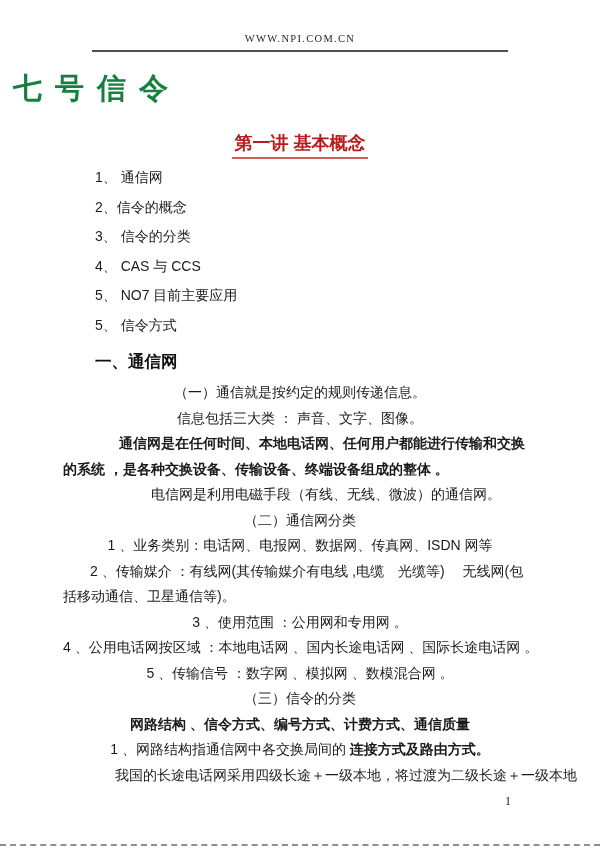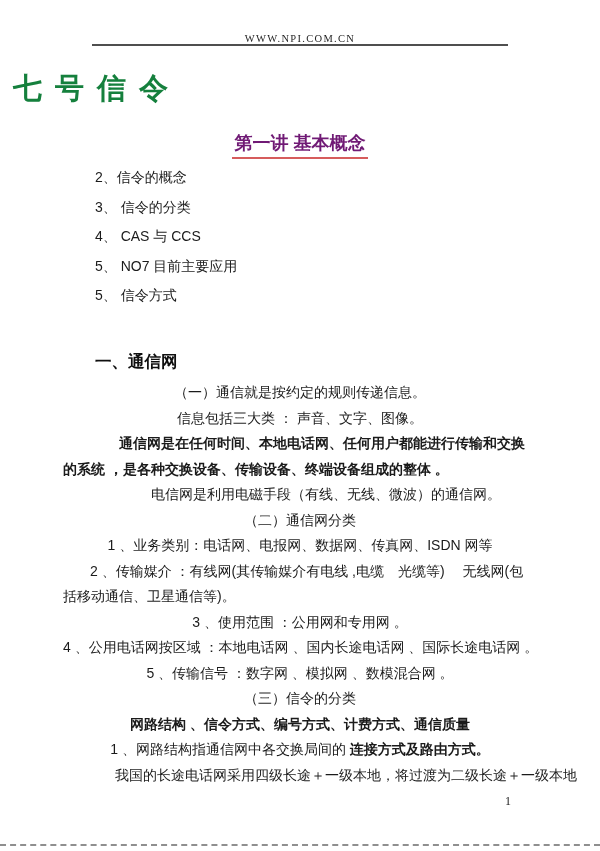--- a/index.html
+++ b/index.html
@@ -4,33 +4,33 @@
 <style>
   html,body{margin:0;padding:0;background:#ffffff;}
   .page{
     position:relative;width:600px;height:851px;background:#ffffff;
     font-family:"Liberation Sans","DejaVu Sans",sans-serif;
     color:#1c1c1c;overflow:hidden;
   }
   
   .hdr{
     position:absolute;top:33px;left:92px;width:416px;
-    text-align:center;border-bottom:2px solid #4f4f4f;padding-bottom:0;
+    text-align:center;border-bottom:2px solid #4f4f4f;padding-bottom:6px;
     font-family:"Liberation Serif","DejaVu Serif",serif;
     font-size:10.5px;letter-spacing:1.3px;color:#1f1f1f;
   }
   
   .title{
     position:absolute;top:72px;left:0;width:600px;text-align:left;
     font-size:29px;font-weight:bold;color:#15803d;
     letter-spacing:13px;text-indent:13px;line-height:32px;
   }
   .subtitle{
     position:absolute;top:131px;left:0;width:600px;text-align:center;
-    font-size:18px;font-weight:bold;color:#701a75;line-height:24px;
+    font-size:18px;font-weight:bold;color:#b91c1c;line-height:24px;
   }
   .subtitle .ul{
     display:inline-block;
     border-bottom:2px solid rgba(204,51,51,0.8);
     padding:0 2px 2px 2px;
   }
   
   .toc{position:absolute;top:163px;left:95px;font-size:14px;color:#1b1b1b;}
   .toc .item{line-height:29.6px;height:29.6px;white-space:nowrap;}
   
@@ -73,20 +73,21 @@
     <span>WWW.NPI.COM.CN</span>
   </div>
 
   <div class="title">七号信令</div>
 
   <div class="subtitle">
     <span class="ul">第一讲 基本概念</span>
   </div>
 
   <div class="toc">
+    <div class="item">1、 通信网</div>
     <div class="item">2、信令的概念</div>
     <div class="item">3、 信令的分类</div>
     <div class="item">4、 CAS 与 CCS</div>
     <div class="item">5、 NO7 目前主要应用</div>
     <div class="item">5、 信令方式</div>
   </div>
 
   <div class="bodytext">
     <h2>一、通信网</h2>
 

